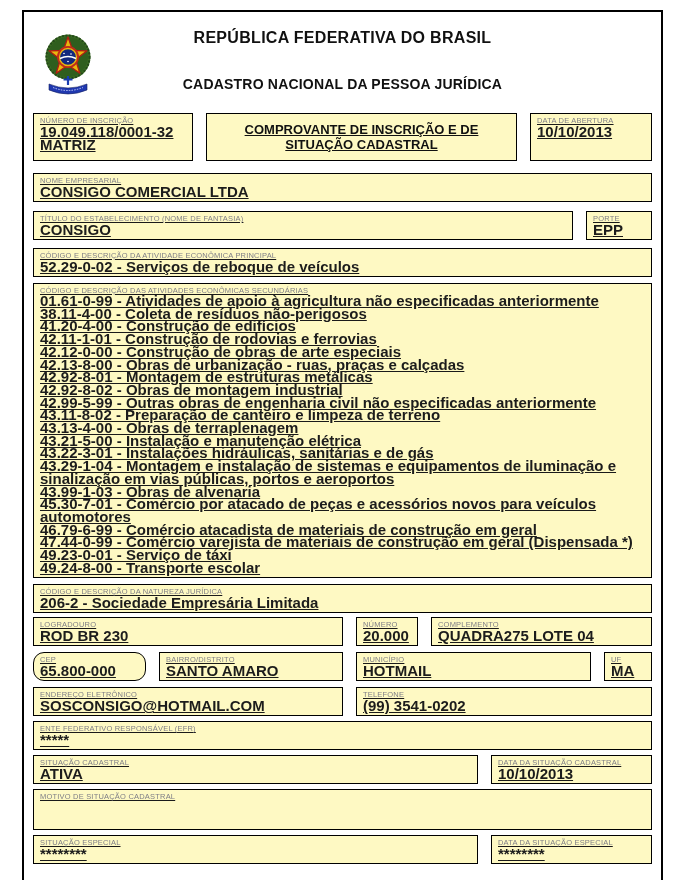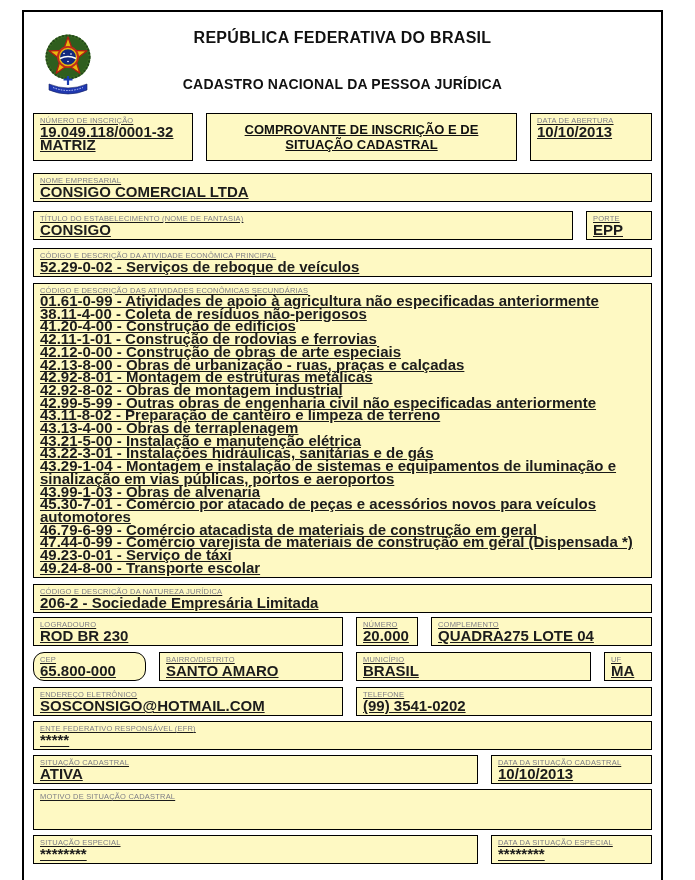--- a/index.html
+++ b/index.html
@@ -171,21 +171,21 @@
     <div class="box w-cep">
       <span class="lbl">CEP</span>
       <div class="val">65.800-000</div>
     </div>
     <div class="box w-bairro">
       <span class="lbl">BAIRRO/DISTRITO</span>
       <div class="val">SANTO AMARO</div>
     </div>
     <div class="box grow">
       <span class="lbl">MUNICÍPIO</span>
-      <div class="val">BRASIL</div>
+      <div class="val">HOTMAIL</div>
     </div>
     <div class="box w-uf">
       <span class="lbl">UF</span>
       <div class="val">MA</div>
     </div>
   </div>
 
   <div class="row mt6">
     <div class="box w-end">
       <span class="lbl">ENDEREÇO ELETRÔNICO</span>

